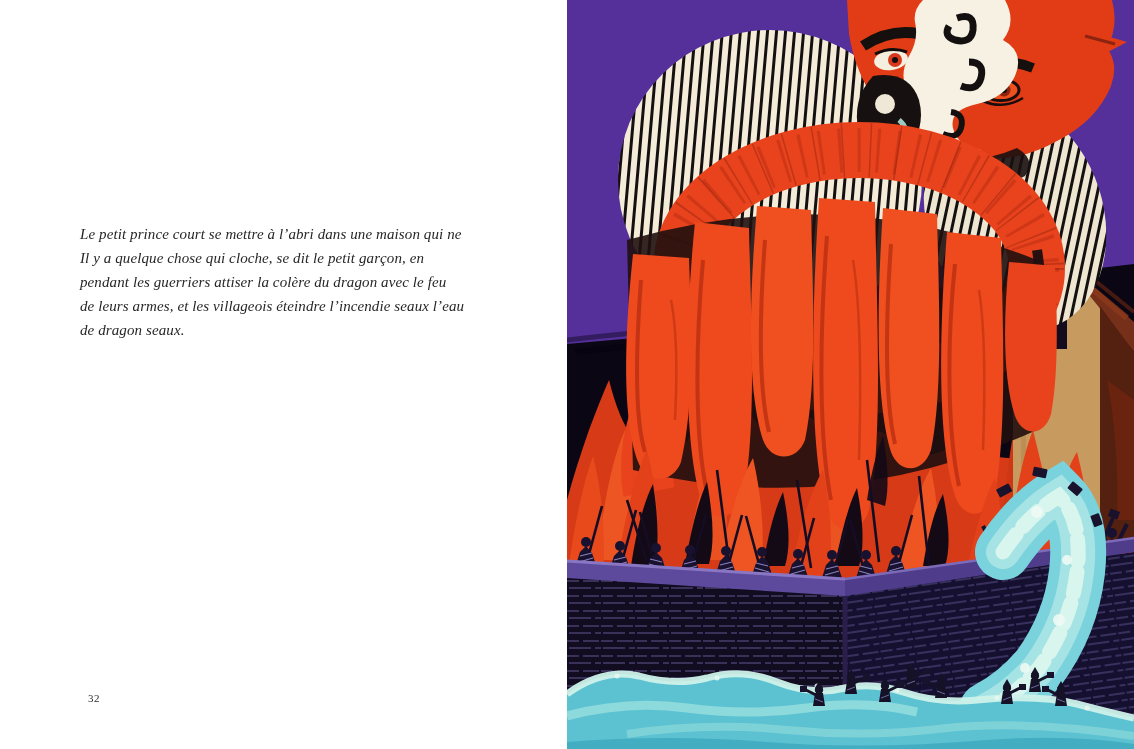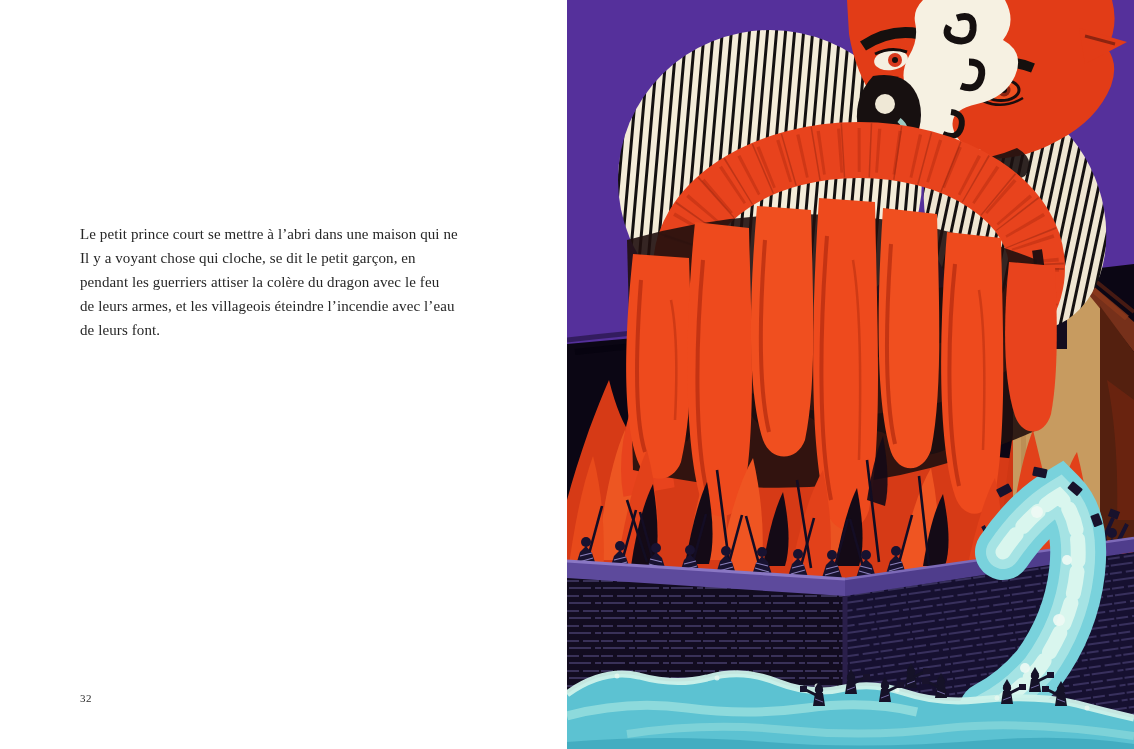--- a/index.html
+++ b/index.html
@@ -1,37 +1,37 @@
 <!DOCTYPE html>
 <html><head>
 <meta charset="utf-8">
 <style>
   html,body{margin:0;padding:0;background:#ffffff;}
   .spread{position:relative;width:1134px;height:749px;background:#ffffff;overflow:hidden;
           font-family:"Liberation Serif","DejaVu Serif",serif;}
   .page-left{position:absolute;left:0;top:0;width:567px;height:749px;background:#ffffff;}
   .story{position:absolute;left:80px;top:222px;width:440px;color:#262626;
-         font-size:15px;line-height:24px;letter-spacing:.1px;}
+         font-size:15px;line-height:24px;letter-spacing:.1px;font-style:italic;}
   .story .line{white-space:pre;}
-  .pagenum{position:absolute;left:80px;top:692px;font-size:11px;color:#2b2b2b;letter-spacing:.5px;}
+  .pagenum{position:absolute;left:88px;top:692px;font-size:11px;color:#2b2b2b;letter-spacing:.5px;}
   .page-right{position:absolute;left:567px;top:0;width:567px;height:749px;}
   svg{display:block;}
 </style>
 </head>
 <body>
 
 <div class="spread">
 
   <div class="page-left">
     <div class="story">
       <div class="line">Le petit prince court se mettre à l’abri dans une maison qui ne</div>
-      <div class="line">Il y a voyant chose qui cloche, se dit le petit garçon, en</div>
+      <div class="line">Il y a quelque chose qui cloche, se dit le petit garçon, en</div>
       <div class="line">pendant les guerriers attiser la colère du dragon avec le feu</div>
-      <div class="line">de leurs armes, et les villageois éteindre l’incendie avec l’eau</div>
-      <div class="line">de leurs font.</div>
+      <div class="line">de leurs armes, et les villageois éteindre l’incendie seaux l’eau</div>
+      <div class="line">de dragon seaux.</div>
     </div>
     <div class="pagenum">32</div>
   </div>
 
   <div class="page-right">
     <svg width="567" height="749" viewBox="0 0 567 749" role="img" aria-label="A giant red dragon with a striped cream mane looms over a burning walled village under a purple sky; warriors with spears stand on the dark rampart amid flames, a boy in red watches from the window of a tan house, and villagers pass buckets of turquoise river water over the wall.">
       <defs>
         <pattern id="fur" width="9" height="9" patternUnits="userSpaceOnUse" patternTransform="rotate(5)">
           <rect width="9" height="9" fill="#f4ecd9"></rect>
           <path d="M4.5,-1 V10" stroke="#141010" stroke-width="3"></path>

